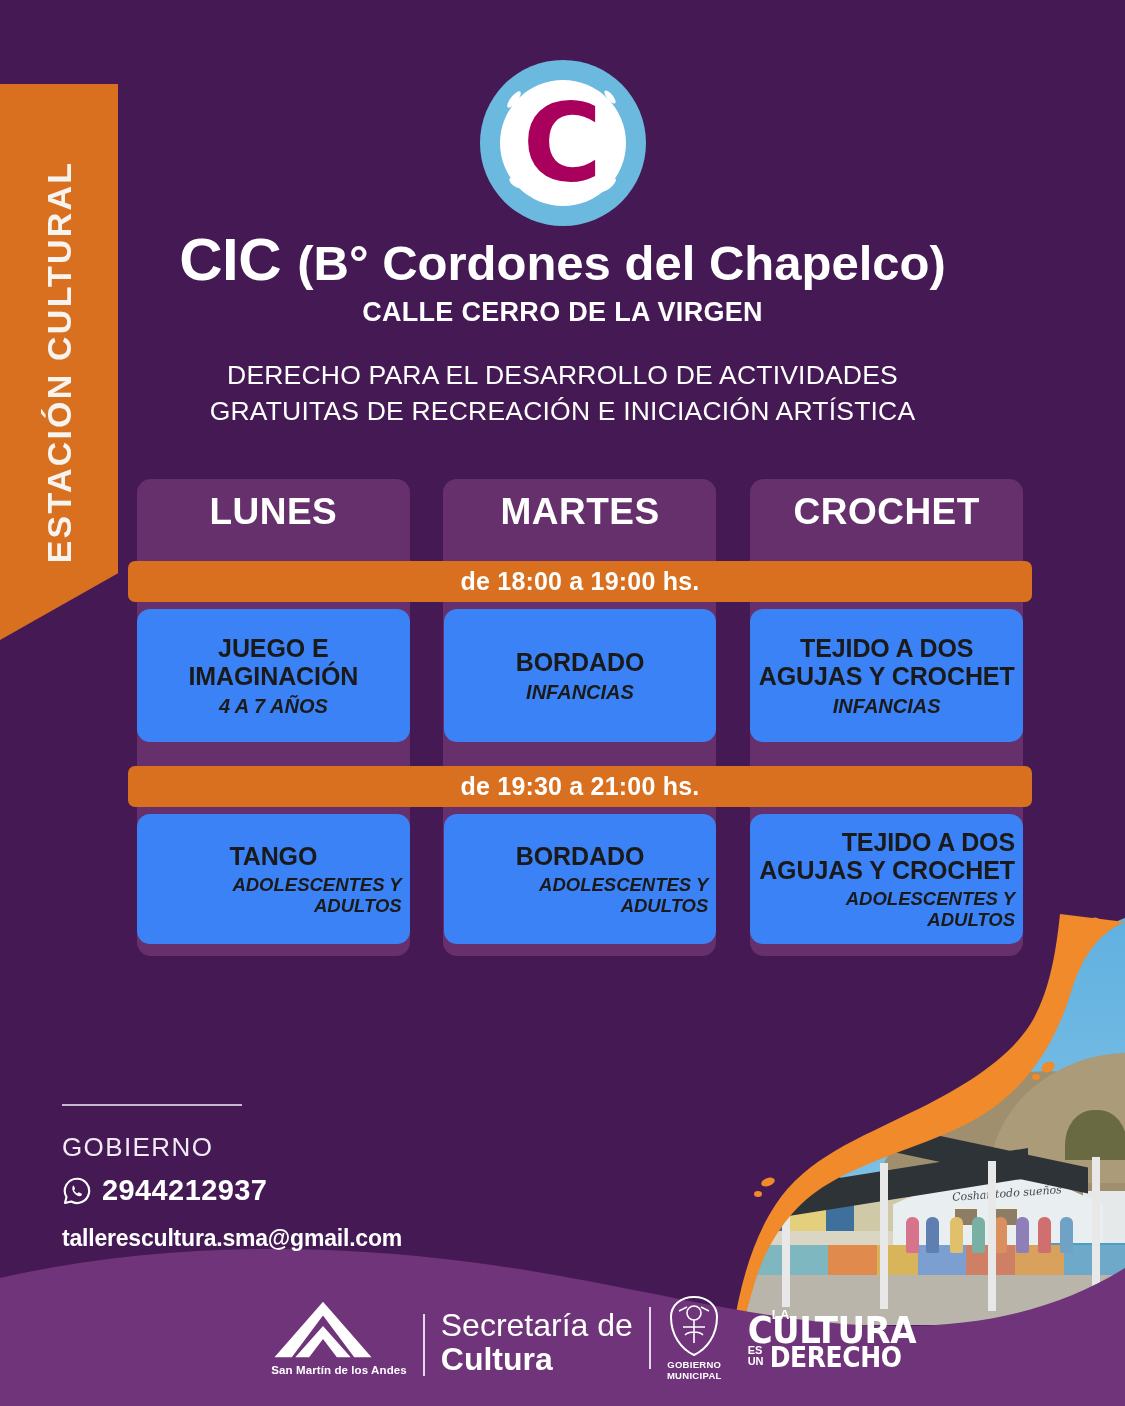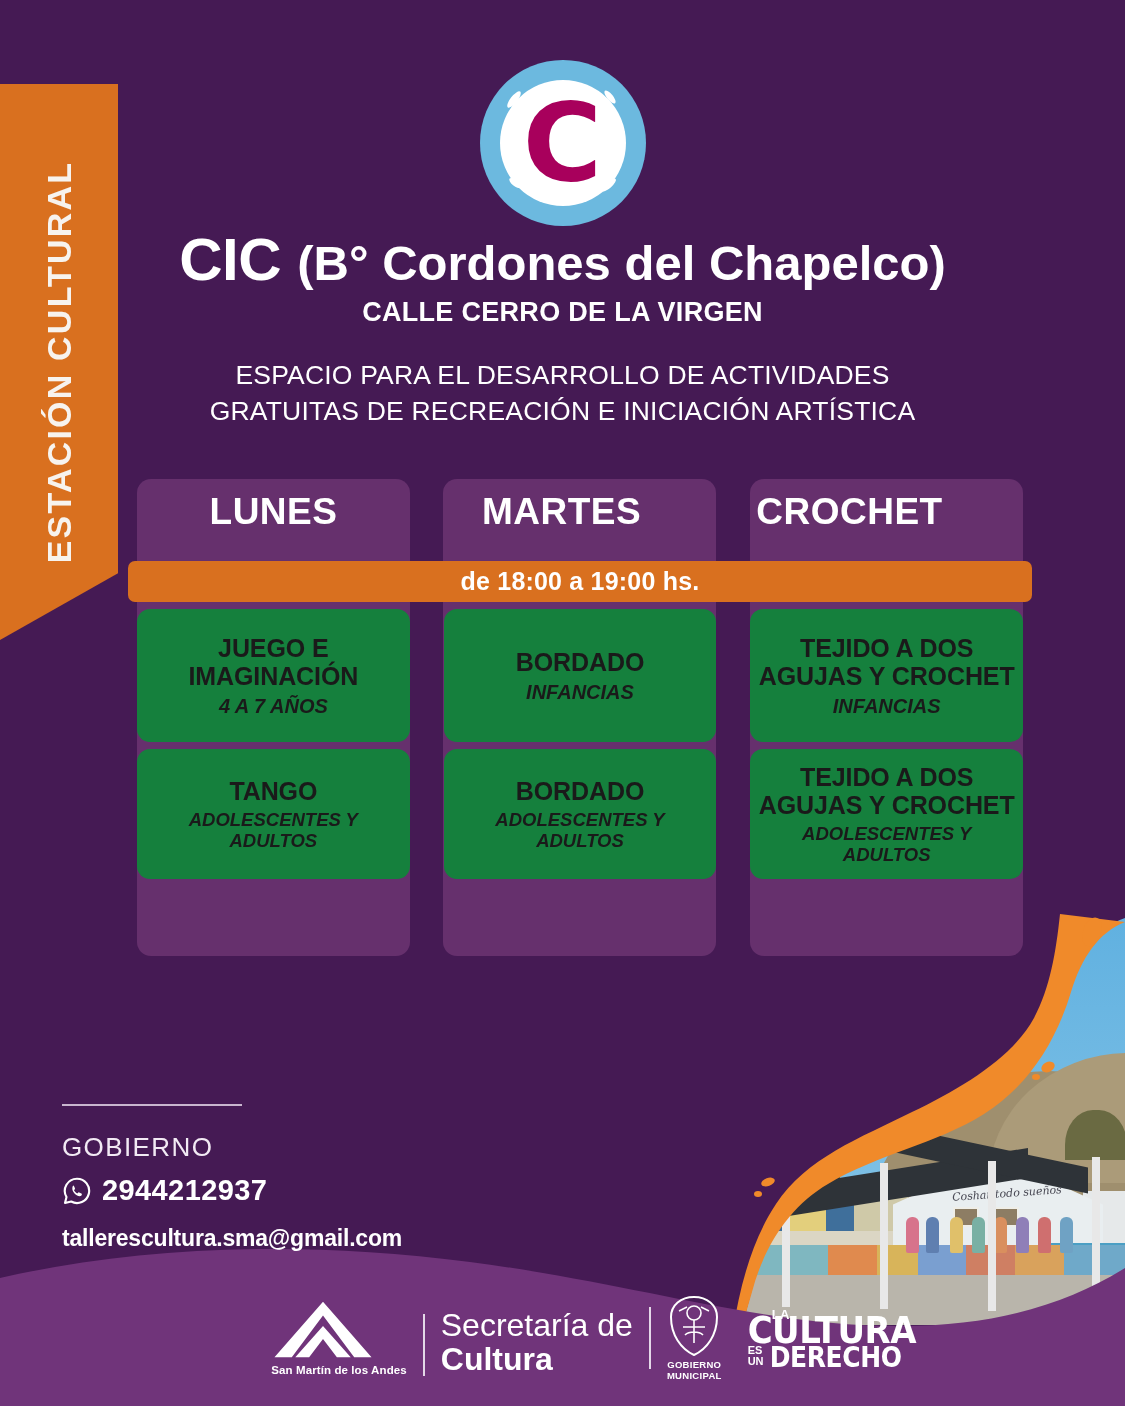--- a/index.html
+++ b/index.html
@@ -48,36 +48,36 @@
   .t-desc{font-size:26.5px;line-height:1.35;margin-top:30px;font-weight:400;letter-spacing:0.2px;}
 
   
   .grid{position:absolute;left:137px;top:479px;width:886px;z-index:5;}
   .col-bgs{position:absolute;left:0;top:0;width:886px;height:477px;}
   .col-bg{position:absolute;top:0;width:273px;height:477px;background:#66306d;border-radius:14px;}
   .col-bg.c0{left:0;}
   .col-bg.c1{left:306px;}
   .col-bg.c2{left:613px;}
 
-  .days{position:relative;display:flex;gap:15px;}
+  .days{position:relative;display:flex;gap:34px;}
   .day{width:273px;height:66px;display:flex;align-items:center;justify-content:center;
        font-size:37px;font-weight:bold;letter-spacing:0.5px;}
 
   .band{position:relative;margin-left:-9px;width:904px;height:41px;background:#d9701f;border-radius:7px;
         display:flex;align-items:center;justify-content:center;
         font-size:25px;font-weight:bold;color:#ffffff;letter-spacing:0.2px;}
   .band.b1{margin-top:16px;}
   .band.b2{margin-top:24px;}
 
   .cards{position:relative;display:flex;gap:34px;margin-top:7px;}
-  .card{width:273px;background:#15803d;border-radius:13px;color:#1a1a1a;
+  .card{width:273px;background:#3b82f6;border-radius:13px;color:#1a1a1a;
         display:flex;flex-direction:column;align-items:center;justify-content:center;
         text-align:center;padding:10px 8px;}
   .cards.r1 .card{height:133px;}
-  .cards.r2 .card{height:130px;}
+  .cards.r2 .card{height:130px;text-align:right;}
   .card .ttl{font-size:25px;font-weight:bold;line-height:1.12;letter-spacing:-0.1px;}
   .card .sub{font-size:20px;font-style:italic;font-weight:600;margin-top:5px;line-height:1.1;}
   .card .sub.sm{font-size:18.5px;}
 
   
   .photo-box{position:absolute;right:0;top:905px;width:405px;height:420px;overflow:hidden;z-index:2;}
   .sky{position:absolute;inset:0;background:linear-gradient(#5fb0e0,#8cc8e8);}
   .hill{position:absolute;left:150px;top:166px;width:300px;height:150px;background:#9f8f6e;
         border-radius:60% 40% 0 0 / 100% 90% 0 0;}
   .hill2{position:absolute;left:268px;top:148px;width:200px;height:130px;background:#ab9b79;
@@ -216,21 +216,21 @@
     <div class="logo-c">C</div>
   </div>
 
   <div class="head">
     <div class="t-cic">
       <span>CIC</span>
       <span class="paren">(B° Cordones del Chapelco)</span>
     </div>
     <div class="t-street">CALLE CERRO DE LA VIRGEN</div>
     <div class="t-desc">
-      <div>ESPACIO PARA EL DESARROLLO DE ACTIVIDADES</div>
+      <div>DERECHO PARA EL DESARROLLO DE ACTIVIDADES</div>
       <div>GRATUITAS DE RECREACIÓN E INICIACIÓN ARTÍSTICA</div>
     </div>
   </div>
 
   <div class="grid">
     <div class="col-bgs">
       <div class="col-bg c0"></div>
       <div class="col-bg c1"></div>
       <div class="col-bg c2"></div>
     </div>
@@ -251,20 +251,21 @@
       <div class="card">
         <div class="ttl">BORDADO</div>
         <div class="sub">INFANCIAS</div>
       </div>
       <div class="card">
         <div class="ttl">TEJIDO A DOS AGUJAS Y CROCHET</div>
         <div class="sub">INFANCIAS</div>
       </div>
     </div>
 
+    <div class="band b2">de 19:30 a 21:00 hs.</div>
 
     <div class="cards r2">
       <div class="card">
         <div class="ttl">TANGO</div>
         <div class="sub sm">ADOLESCENTES Y ADULTOS</div>
       </div>
       <div class="card">
         <div class="ttl">BORDADO</div>
         <div class="sub sm">ADOLESCENTES Y ADULTOS</div>
       </div>

